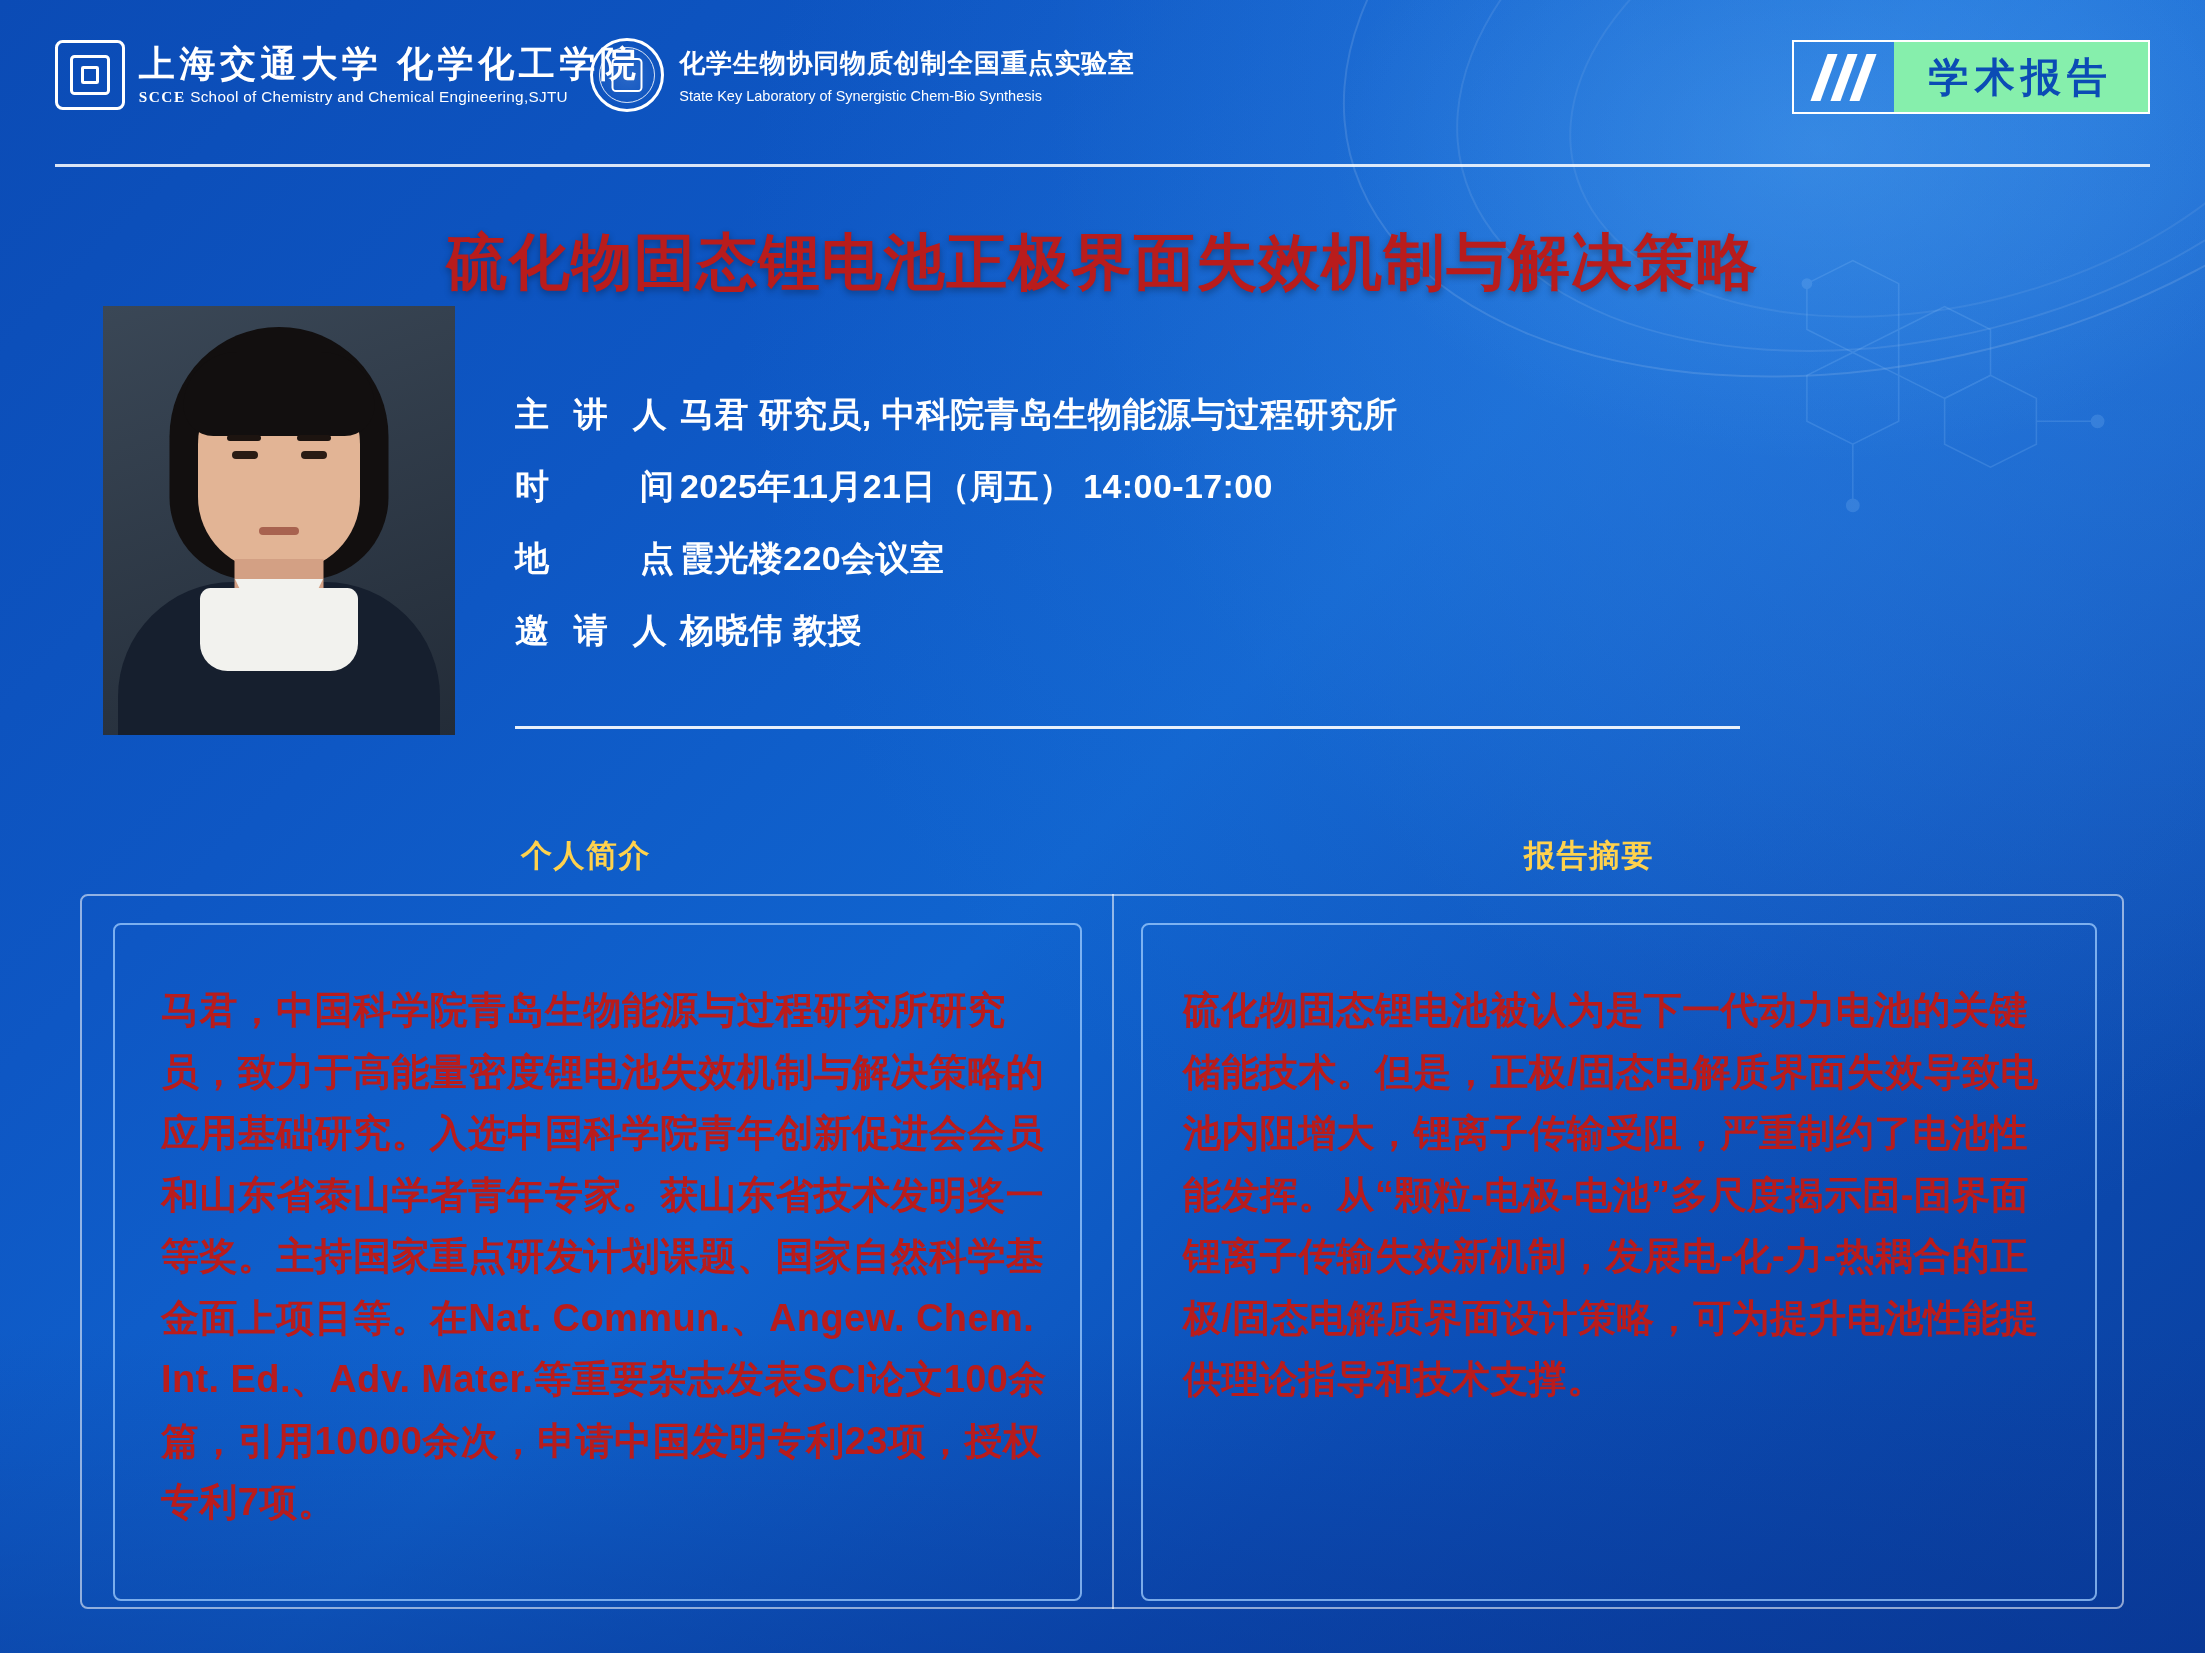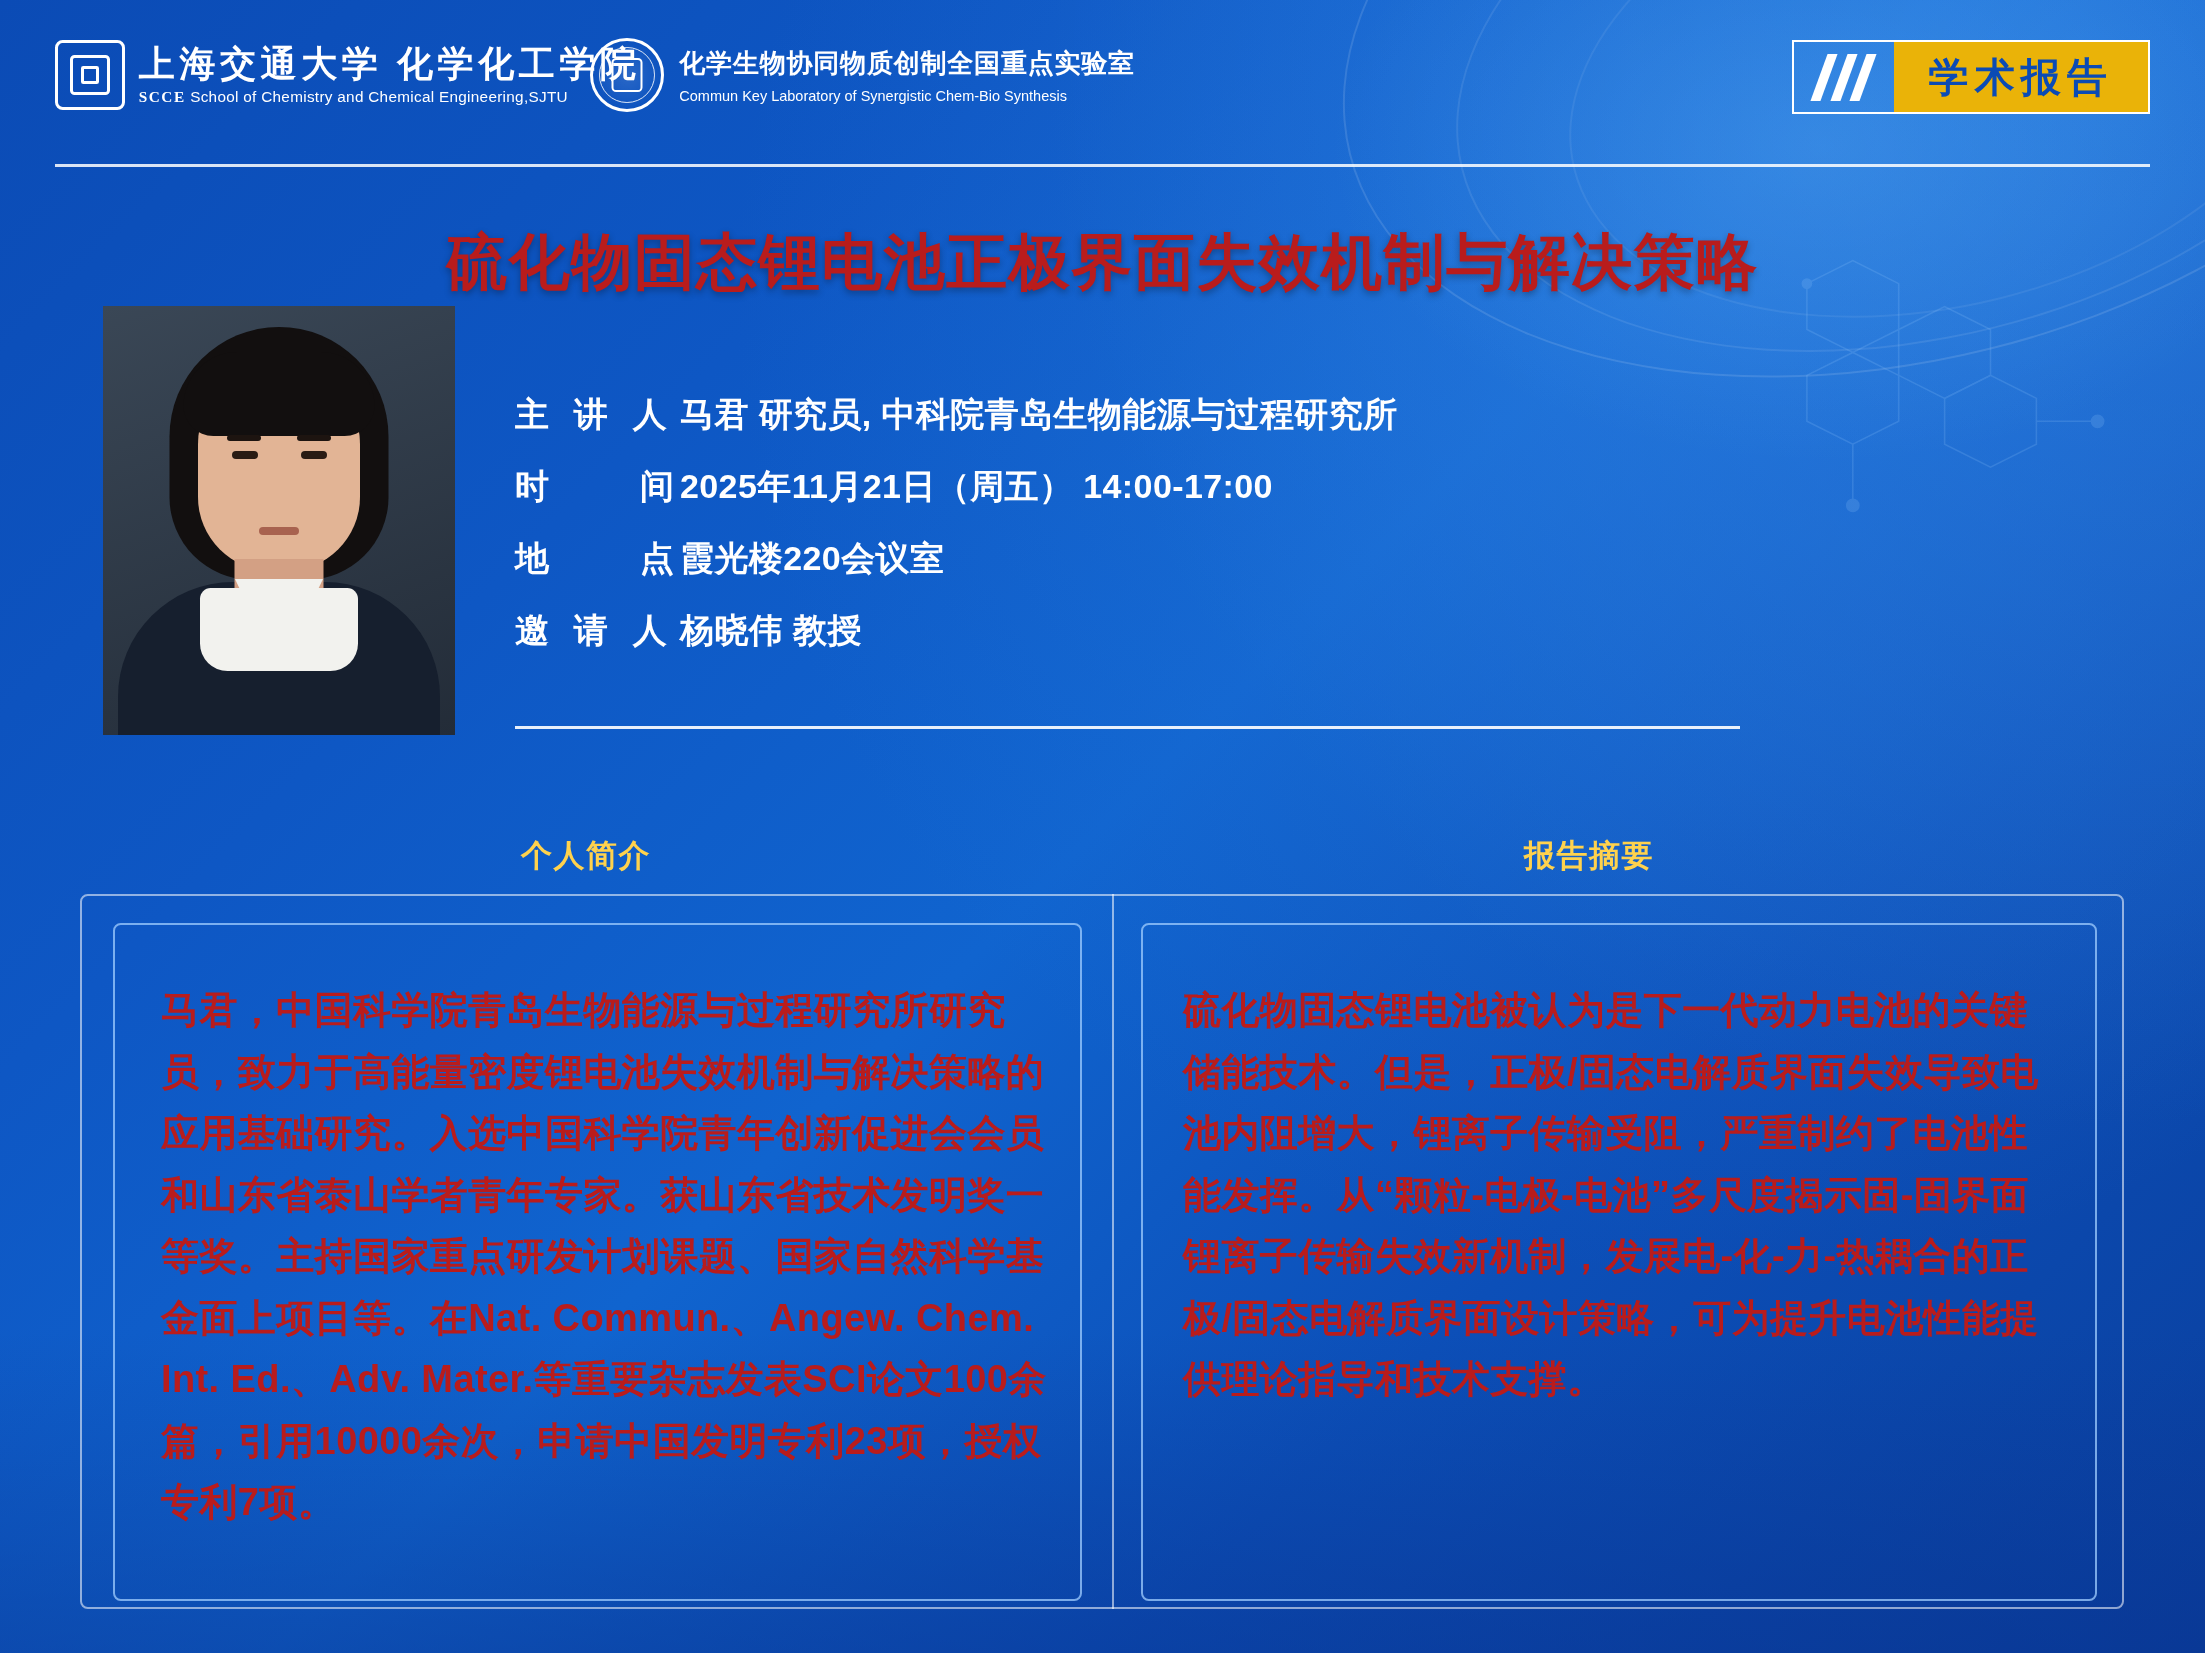--- a/index.html
+++ b/index.html
@@ -88,21 +88,21 @@
     border:2.3px solid #ffffff;
   }
   .badge .slashes {
     width:100px; display:flex; align-items:center; justify-content:center; gap:9.2px;
     background:transparent;
   }
   .badge .slashes i {
     display:block; width:10px; height:47px; background:#ffffff; transform:skewX(-20deg);
   }
   .badge .badge-label {
-    background:#eab308; color:#0b4bb5; font-size:40px; font-weight:bold;
+    background:#86efac; color:#0b4bb5; font-size:40px; font-weight:bold;
     letter-spacing:6.1px; padding:0 35px; display:flex; align-items:center;
   }
   .header-rule {
     position:absolute; left:55px; right:55px; top:164px; height:3.1px;
     background:rgba(255,255,255,0.85);
   }
 
   
   .title {
     position:absolute; left:50%; transform:translateX(-50%); top:222px;
@@ -224,21 +224,21 @@
       </div>
     </div>
   </div>
 
   <div class="lab-wrap">
     <div class="lab-seal">
       <div class="seal-core"></div>
     </div>
     <div class="lab-text">
       <div class="cn">化学生物协同物质创制全国重点实验室</div>
-      <div class="en">Commun Key Laboratory of Synergistic Chem-Bio Synthesis</div>
+      <div class="en">State Key Laboratory of Synergistic Chem-Bio Synthesis</div>
     </div>
   </div>
 
   <div class="badge">
     <div class="slashes">
         <i></i>
         <i></i>
         <i></i>
       </div>
     <div class="badge-label">学术报告</div>

